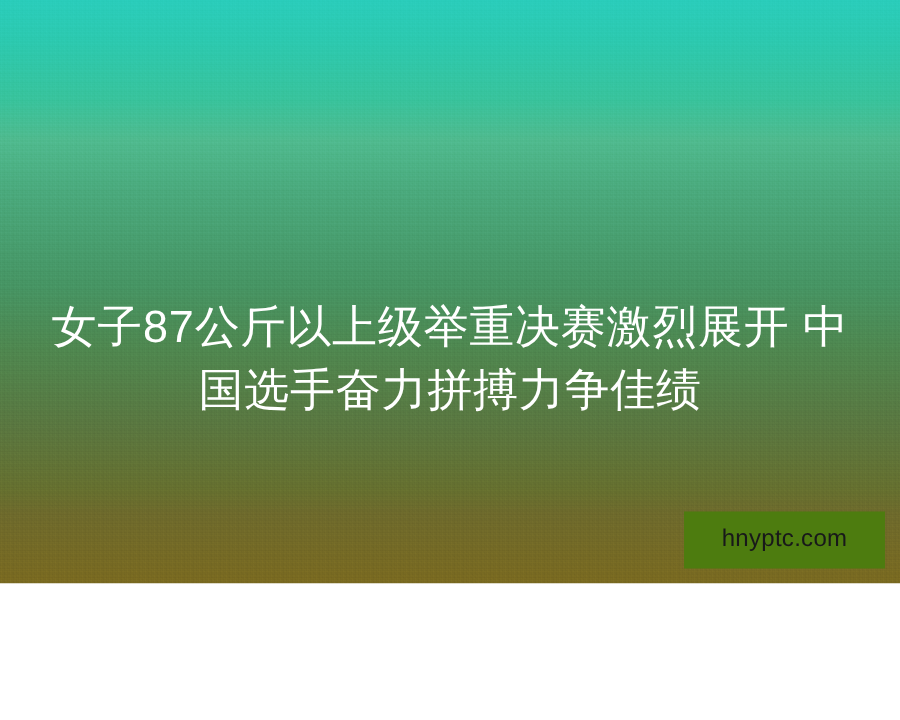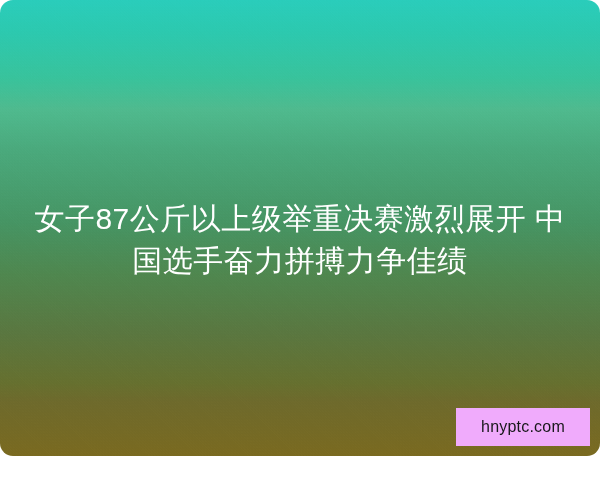--- a/index.html
+++ b/index.html
@@ -4,24 +4,23 @@
 <style>
   html, body {
     margin: 0;
     padding: 0;
     background: #ffffff;
   }
 
   #canvas {
     position: relative;
     width: 600px;
-    height: 456px;
+    height: 389px;
     overflow: hidden;
     font-family: "Liberation Sans", "DejaVu Sans", sans-serif;
-    border-radius: 13px;
   }
 
   
   #gradient-bg {
     position: absolute;
     inset: 0;
     background: linear-gradient(
       to bottom,
       #2acdbb   0%,
       #2cc9af   7%,
@@ -93,21 +92,21 @@
     white-space: pre-line;
   }
 
   
   #watermark-box {
     position: absolute;
     right: 10px;
     bottom: 10px;
     width: 134px;
     height: 38px;
-    background: #f0abfc;
+    background: #4d7c0f;
     display: flex;
     align-items: center;
     justify-content: center;
   }
 
   #watermark-text {
     color: #18181a;
     font-size: 16px;
     letter-spacing: 0.2px;
     line-height: 1;

